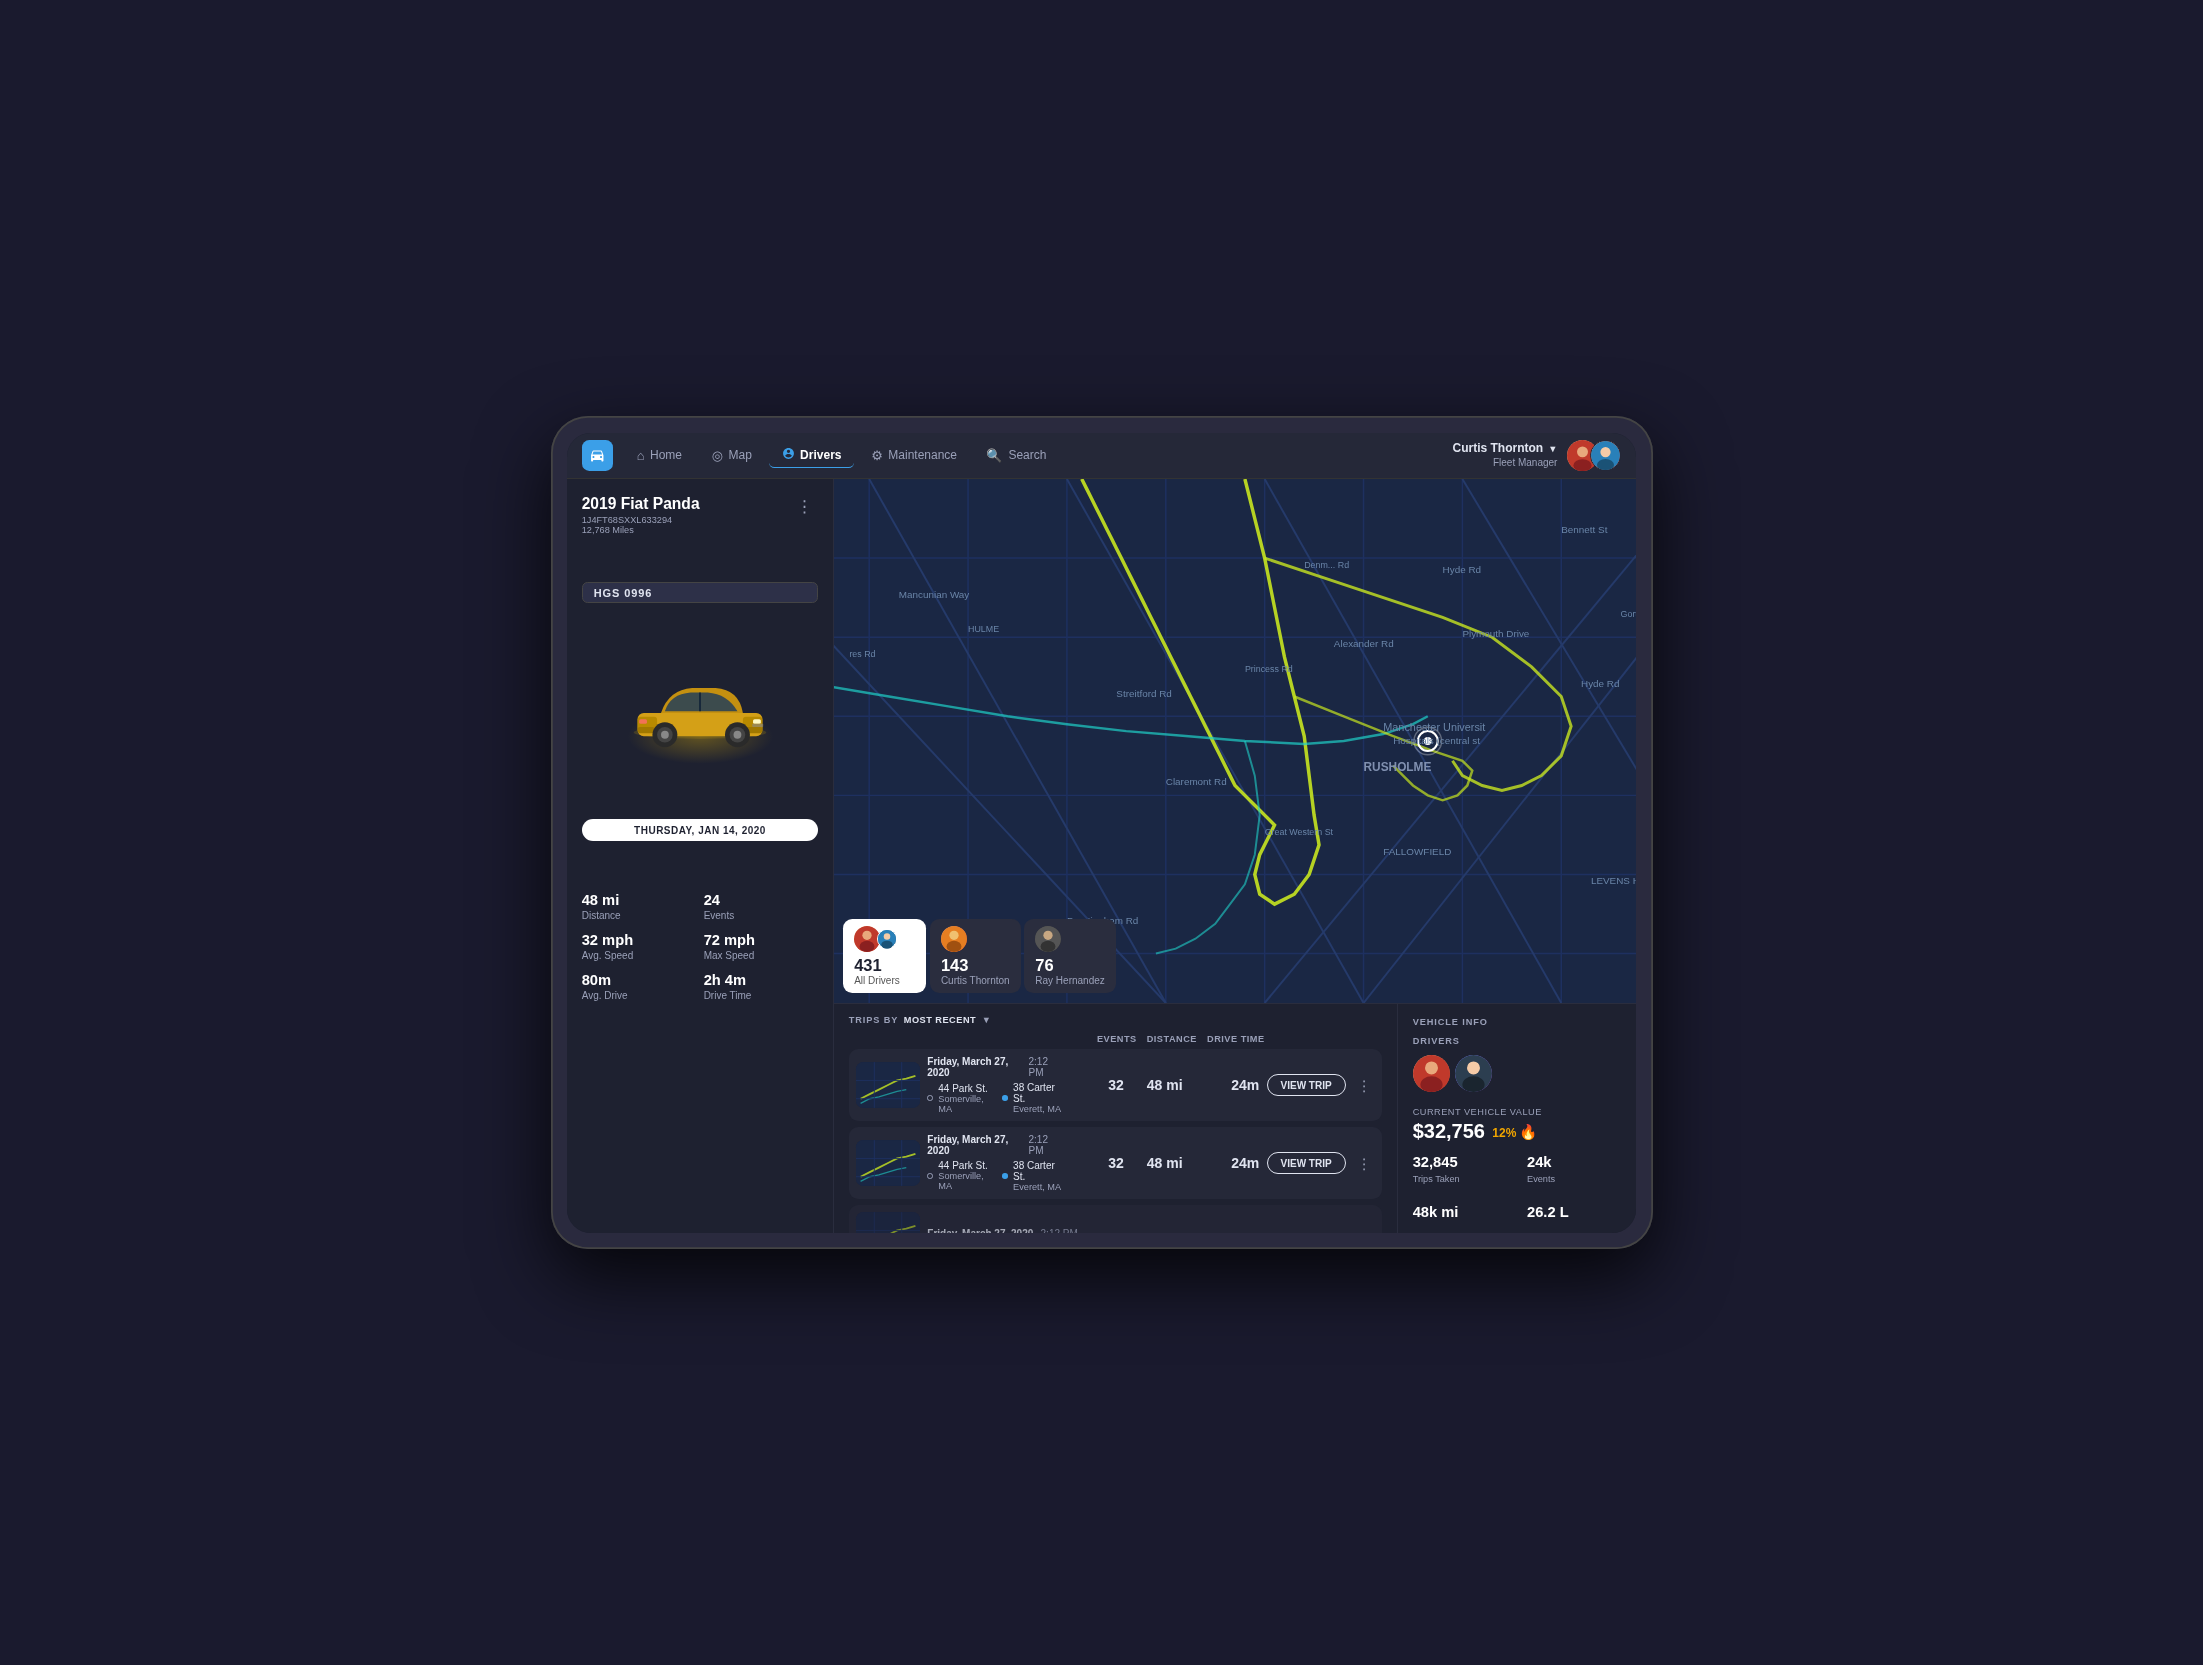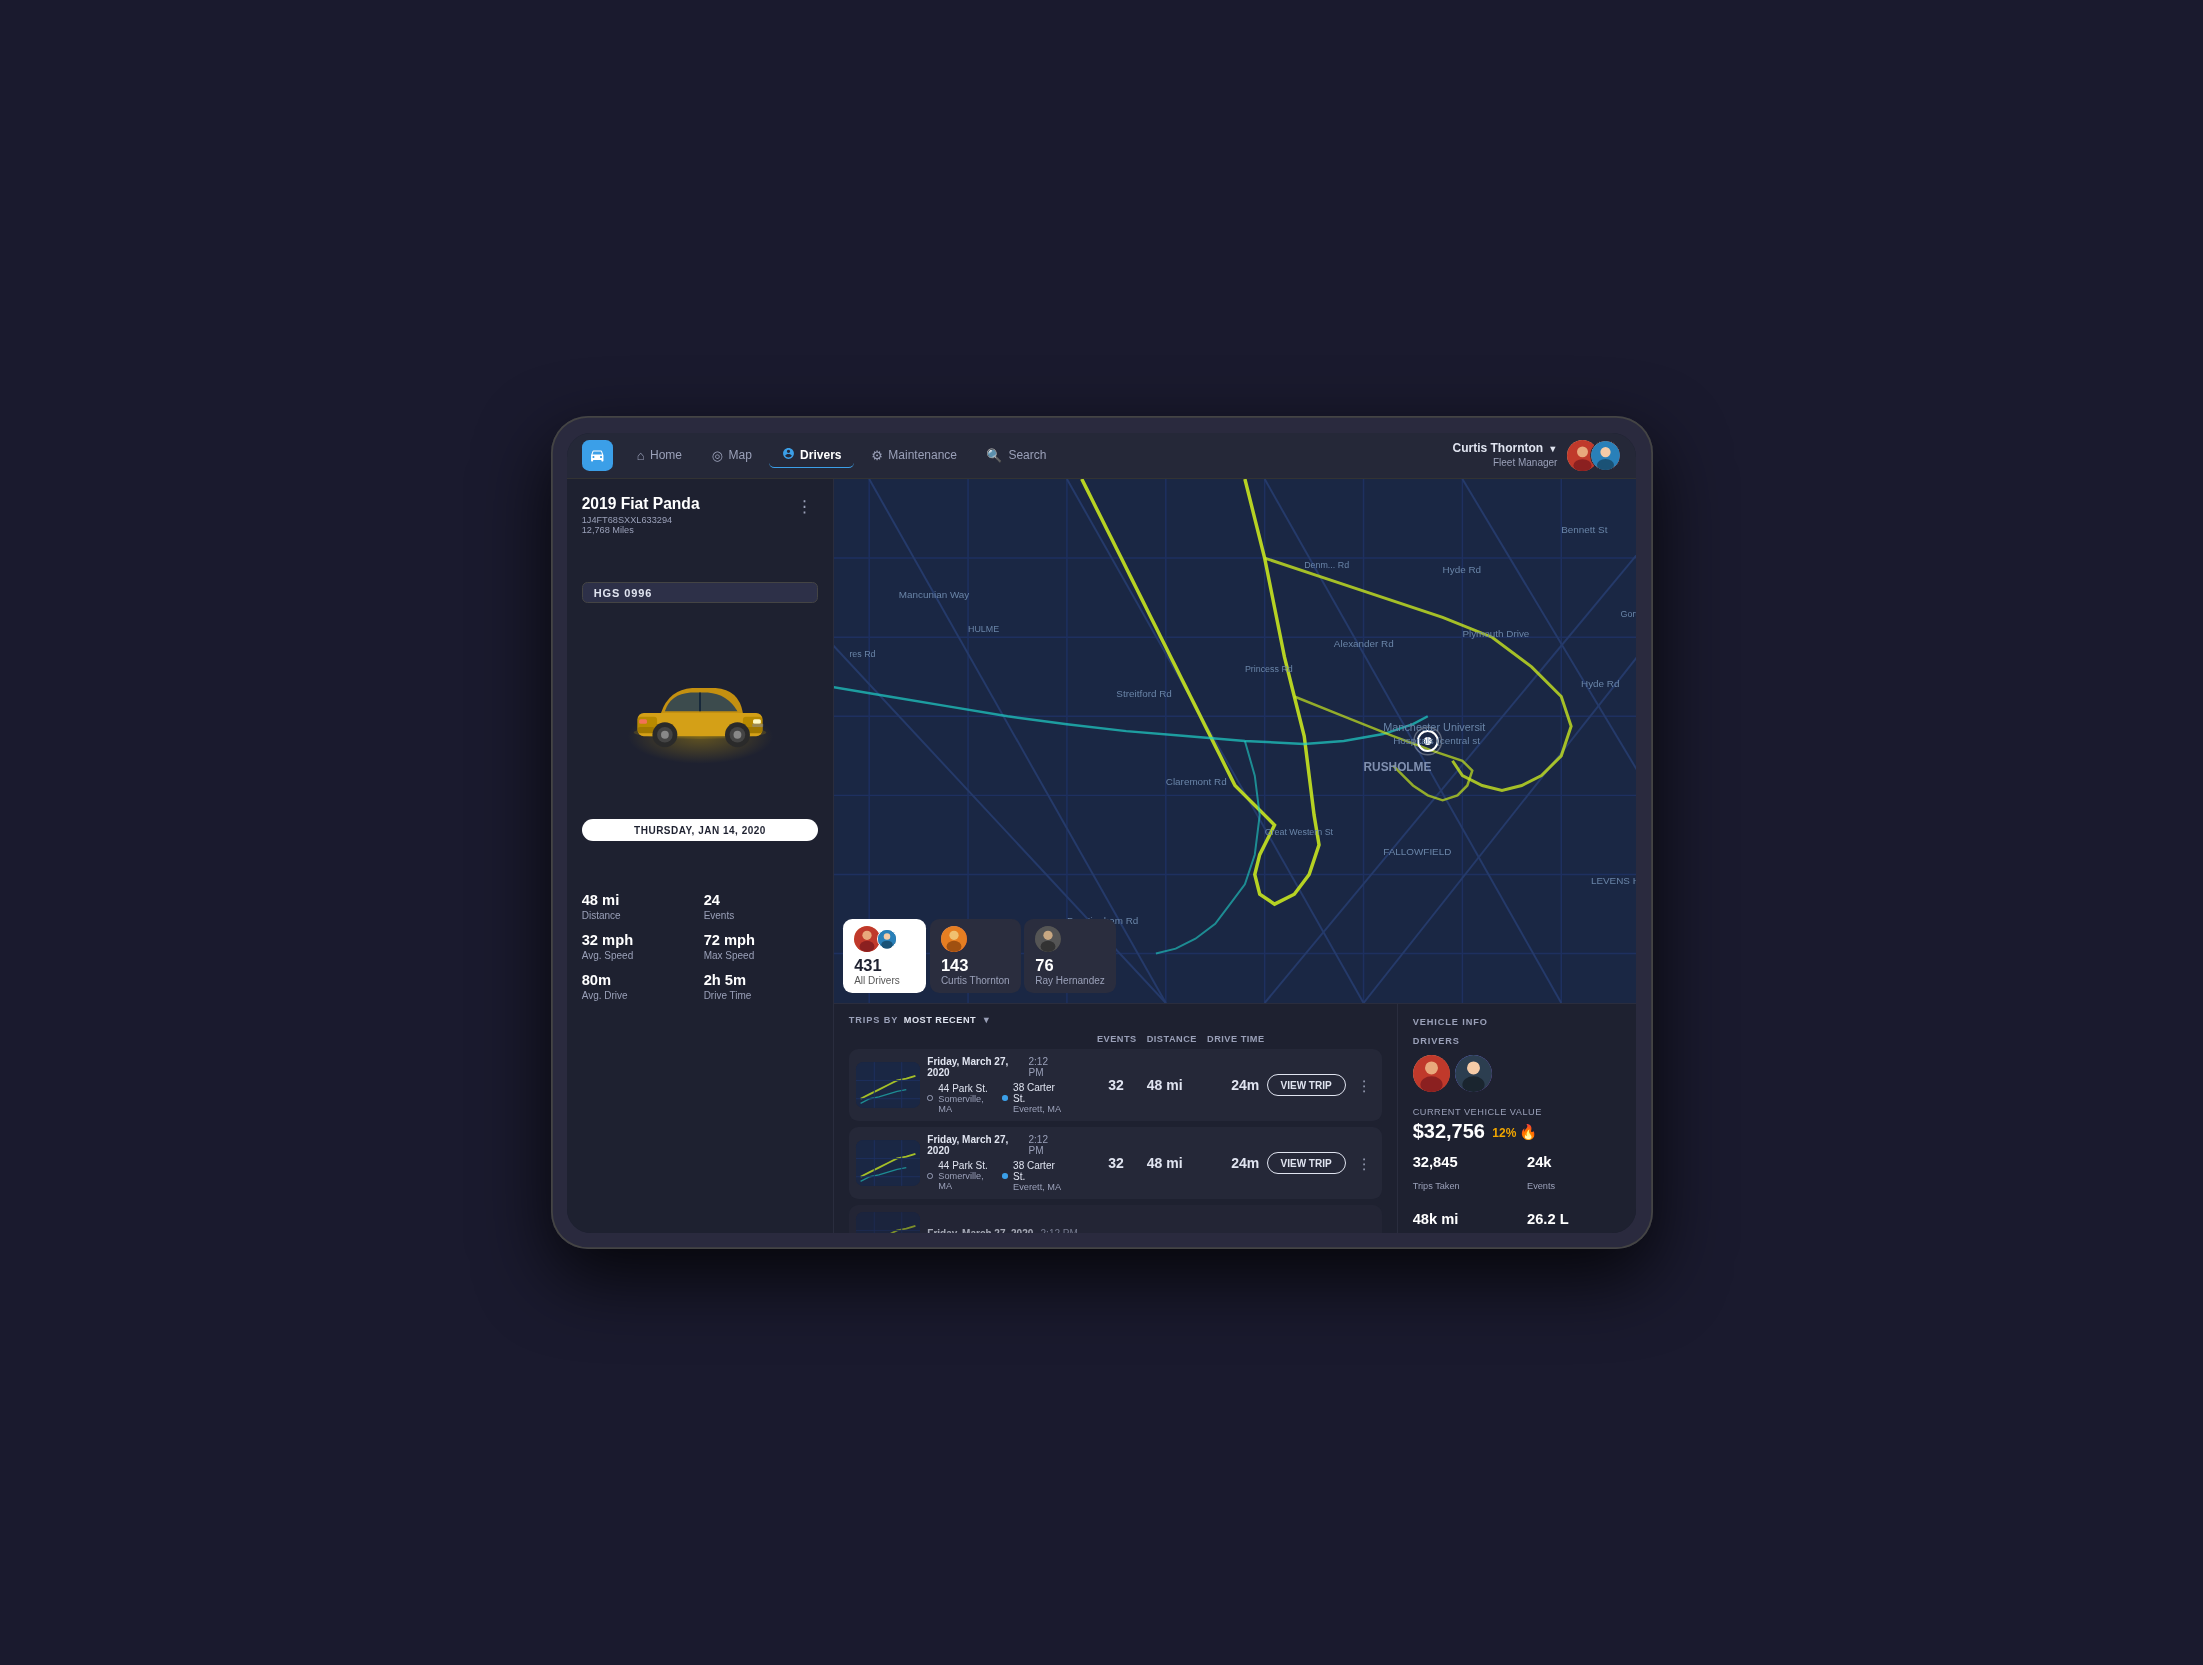--- a/index.html
+++ b/index.html
@@ -504,21 +504,21 @@
       gap: 20px;
     }
     .info-stat-val {
       color: #fff;
       font-size: 14.7px;
       font-weight: 600;
     }
     .info-stat-label {
       color: #9aa0b8;
       font-size: 9.2px;
-      margin-top: 11px;
+      margin-top: 4px;
     }
 
     
     ::-webkit-scrollbar { width: 3.7px; }
     ::-webkit-scrollbar-track { background: transparent; }
     ::-webkit-scrollbar-thumb { background: #444; border-radius: 1.8px; }
   </style>
 </head>
 <body>
 
@@ -652,21 +652,21 @@
           </div>
           <div class="stat-item">
             <div class="stat-value">72 mph</div>
             <div class="stat-label">Max Speed</div>
           </div>
           <div class="stat-item">
             <div class="stat-value">80m</div>
             <div class="stat-label">Avg. Drive</div>
           </div>
           <div class="stat-item">
-            <div class="stat-value">2h 5m</div>
+            <div class="stat-value">2h 4m</div>
             <div class="stat-label">Drive Time</div>
           </div>
         </div>
       </div>
 
       <div style="flex:1;display:flex;flex-direction:column;overflow:hidden;">
 
         <div class="map-container">
           <svg class="map-bg" viewBox="0 0 940 530" preserveAspectRatio="xMidYMid slice">
 

